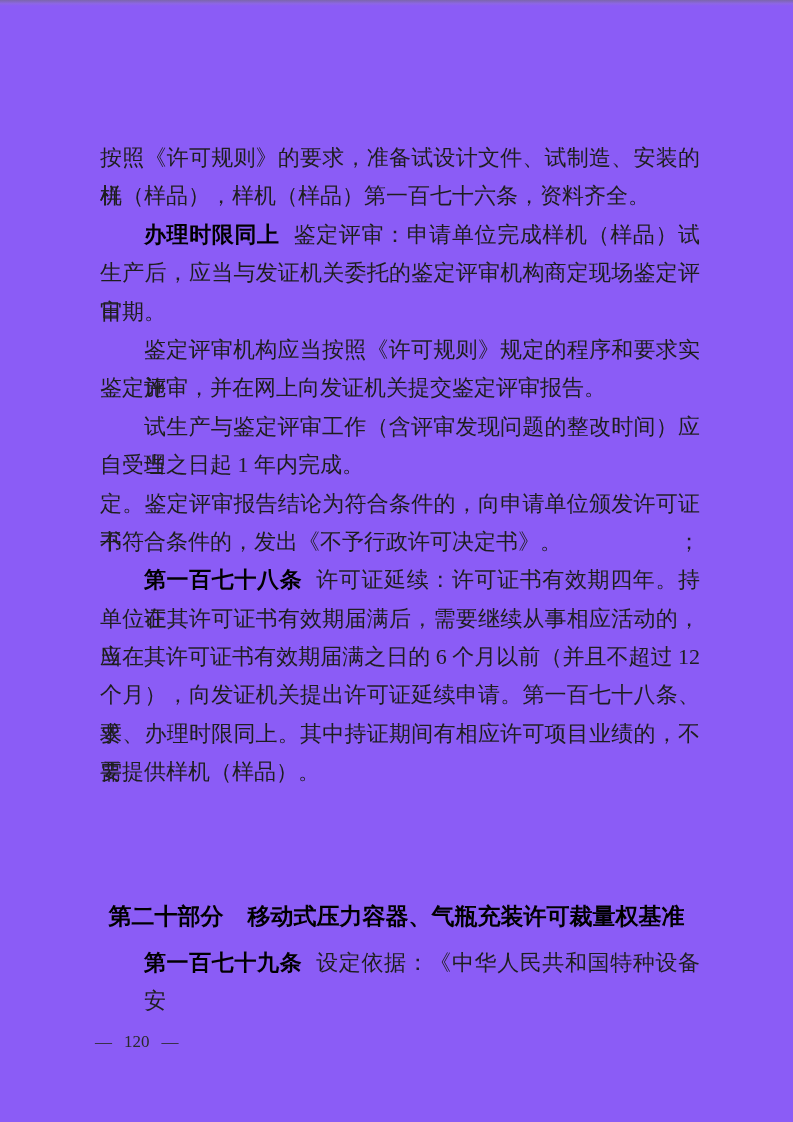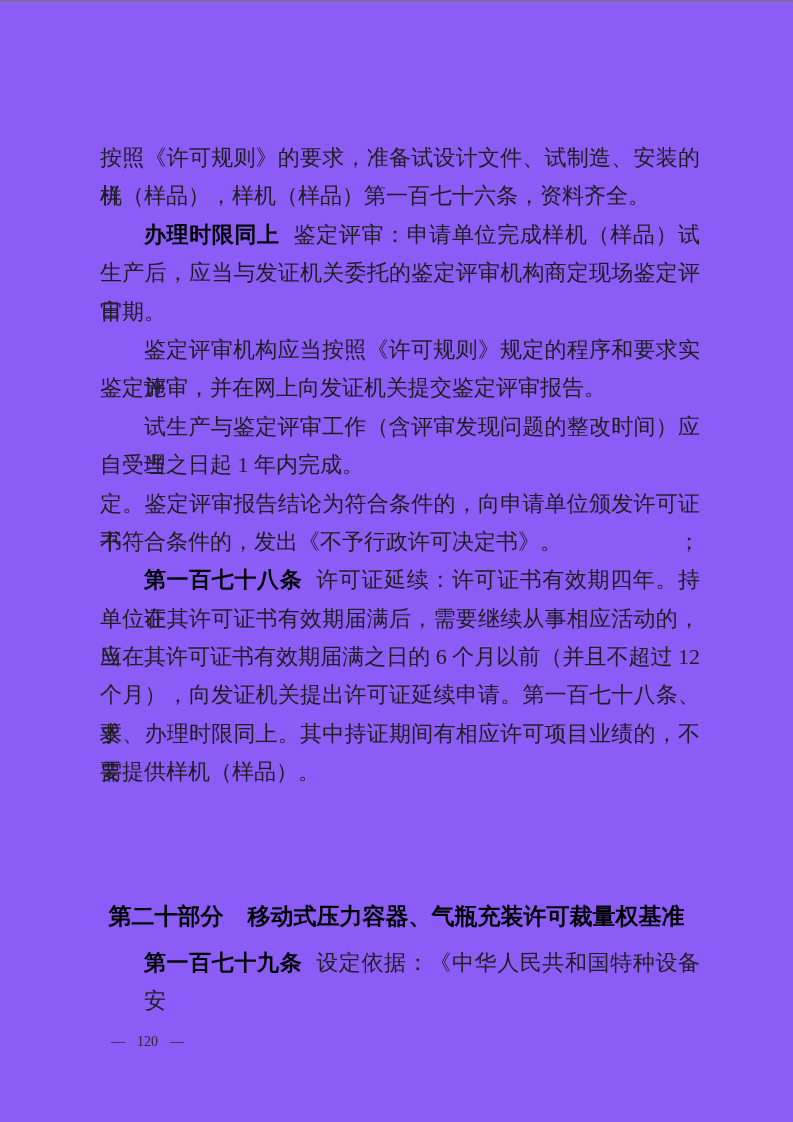--- a/index.html
+++ b/index.html
@@ -63,23 +63,23 @@
   }
   .section-heading .part { margin-right: 24px; margin-top: 32px; }
   .article-179 {
     position: absolute;
     left: 100px;
     top: 944px;
     width: 600px;
   }
   .footer {
     position: absolute;
-    left: 111px;
+    left: 95px;
     top: 1029px;
-    font-size: 14px;
+    font-size: 17px;
     line-height: 26px;
     color: #2a2a2a;
     font-family: "Liberation Serif", serif;
   }
   .footer .dash { letter-spacing: 0; }
   .footer .num { margin: 0 12px; }
 </style>
 </head>
 <body>
 

